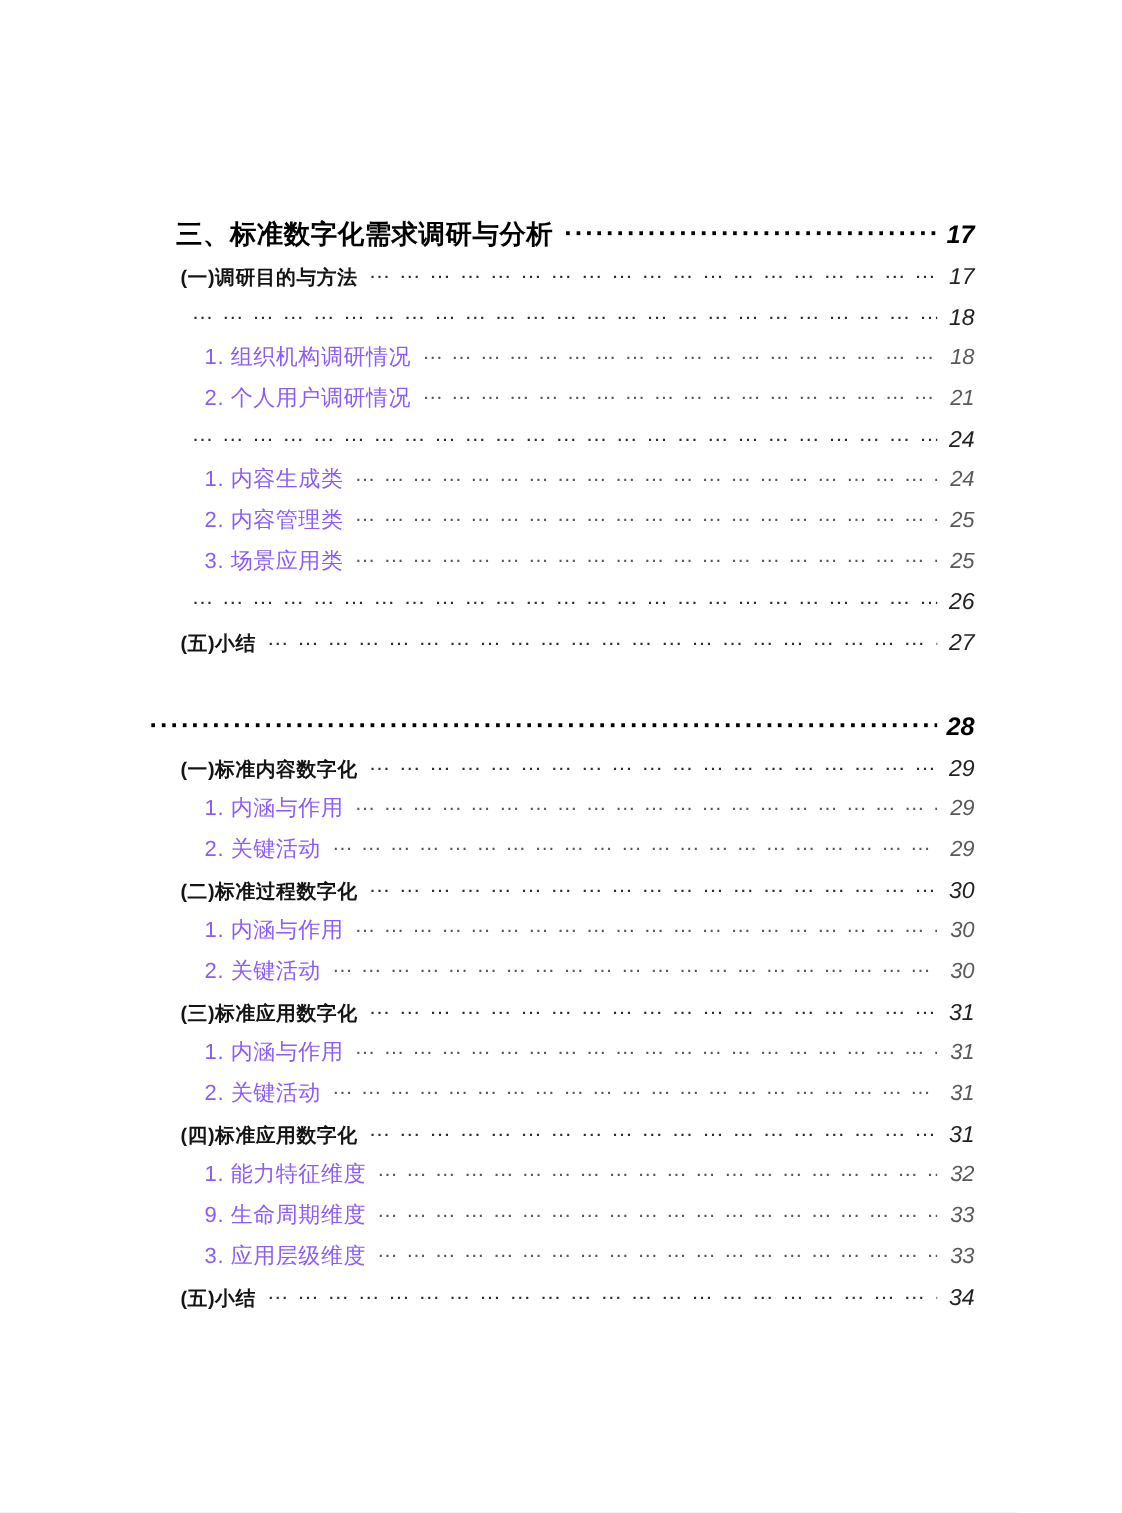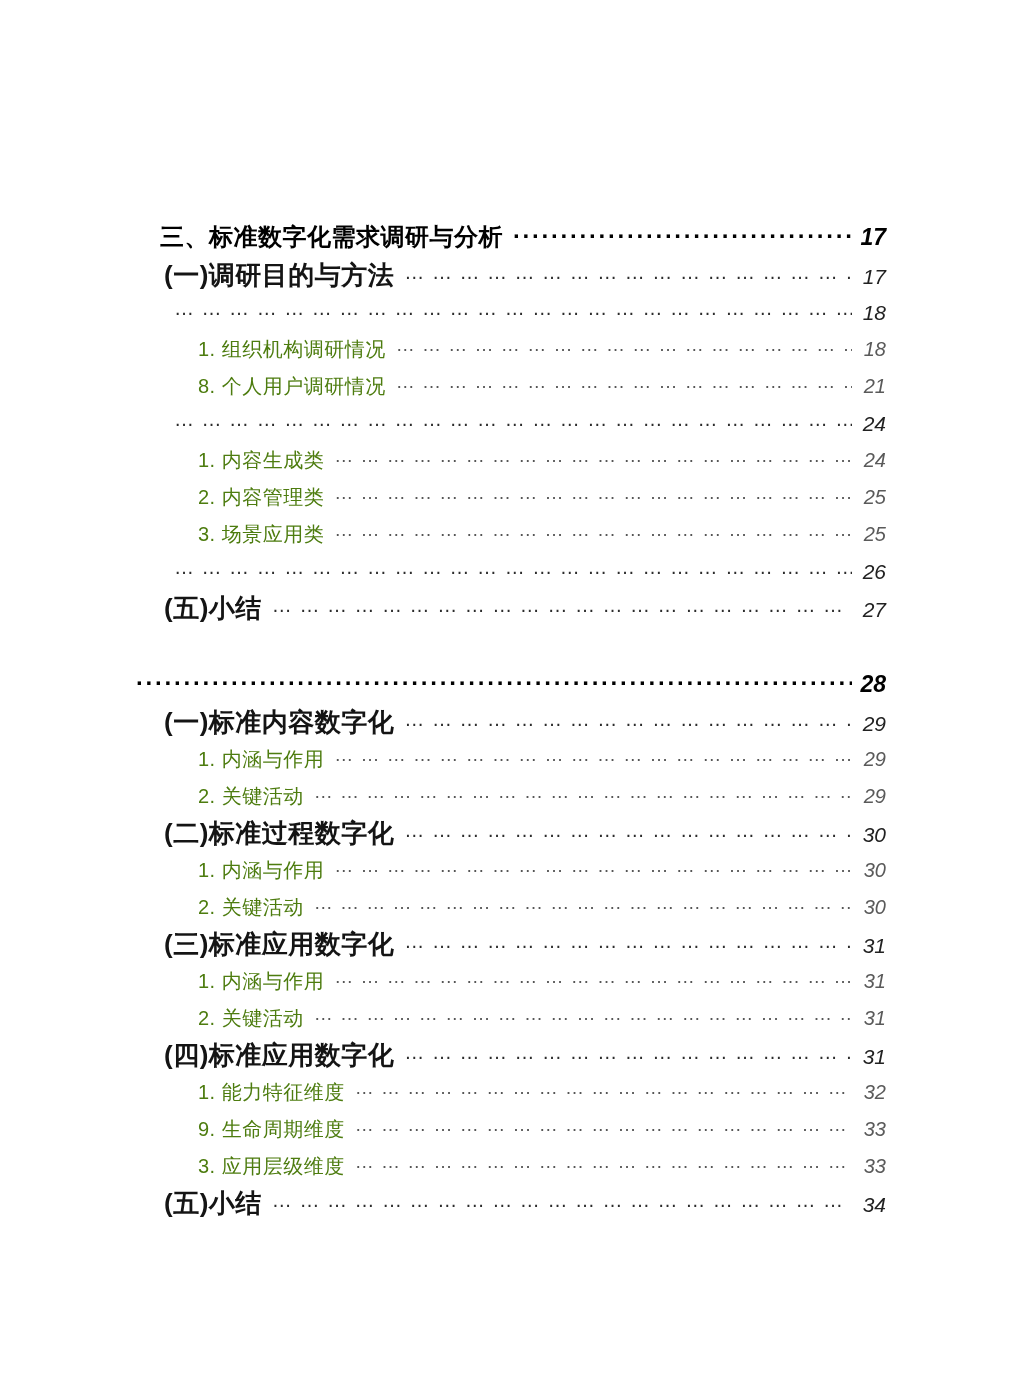--- a/index.html
+++ b/index.html
@@ -22,38 +22,38 @@
 
   .row {
     display: flex;
     align-items: baseline;
     height: 37px;
     line-height: 37px;
     white-space: nowrap;
   }
 
   
-  .row.lvl1 { height: 40px; line-height: 40px; margin-top: 24px; }
+  .row.lvl1 { height: 40px; line-height: 40px; }
   .lvl1 .t  { font-size: 24px; font-weight: 700; color: #000; letter-spacing: 0.5px; }
   .lvl1 .pg { font-size: 23px; font-weight: 700; color: #000; }
   .lvl1 .leader {
     font-size: 24px; font-weight: 700; color: #000;
     letter-spacing: 1.5px;
     transform: translateY(-1px);
   }
   .row.indent { padding-left: 34px; }
 
   
-  .lvl2 .t  { font-size: 26px; font-weight: 600; color: #141414; letter-spacing: 0.5px; }
+  .lvl2 .t  { font-size: 18px; font-weight: 600; color: #141414; letter-spacing: 0.5px; }
   .lvl2 .pg { font-size: 21px; font-weight: 400; color: #222; }
   .lvl2 .leader { font-size: 20px; color: #2c2c2c; letter-spacing: 1px; transform: translateY(-5px); }
   .row.lvl2 { padding-left: 38px; }
 
   
-  .lvl3 .t  { font-size: 20px; font-weight: 400; color: #4d7c0f; letter-spacing: 0.5px; margin-left: 12px; }
+  .lvl3 .t  { font-size: 20px; font-weight: 400; color: #8b5cf6; letter-spacing: 0.5px; }
   .lvl3 .pg { font-size: 20px; font-weight: 400; color: #5a5a5a; }
   .lvl3 .leader { font-size: 19px; color: #565656; letter-spacing: 1px; transform: translateY(-5px); }
   .row.lvl3 { padding-left: 60px; }
 
   .t  { flex: 0 0 auto; }
   .leader {
     flex: 1 1 auto;
     overflow: hidden;
     padding: 0 6px 0 10px;
     min-width: 0;
@@ -85,21 +85,21 @@
       <div class="row lvl2">
         <span class="leader">… … … … … … … … … … … … … … … … … … … … … … … … … … … … … … … … … … … … … … … … … … … … … … … … … … … … … … … … … … … … … … … … … … … … … … … … … … … … … … … … … … … … … … … … … … </span>
         <span class="pg">18</span>
       </div>
       <div class="row lvl3">
         <span class="t">1. 组织机构调研情况</span>
         <span class="leader">… … … … … … … … … … … … … … … … … … … … … … … … … … … … … … … … … … … … … … … … … … … … … … … … … … … … … … … … … … … … … … … … … … … … … … … … … … … … … … … … … … … … … … … … … … </span>
         <span class="pg">18</span>
       </div>
       <div class="row lvl3">
-        <span class="t">8. 个人用户调研情况</span>
+        <span class="t">2. 个人用户调研情况</span>
         <span class="leader">… … … … … … … … … … … … … … … … … … … … … … … … … … … … … … … … … … … … … … … … … … … … … … … … … … … … … … … … … … … … … … … … … … … … … … … … … … … … … … … … … … … … … … … … … … </span>
         <span class="pg">21</span>
       </div>
       <div class="row lvl2">
         <span class="leader">… … … … … … … … … … … … … … … … … … … … … … … … … … … … … … … … … … … … … … … … … … … … … … … … … … … … … … … … … … … … … … … … … … … … … … … … … … … … … … … … … … … … … … … … … … </span>
         <span class="pg">24</span>
       </div>
       <div class="row lvl3">
         <span class="t">1. 内容生成类</span>
         <span class="leader">… … … … … … … … … … … … … … … … … … … … … … … … … … … … … … … … … … … … … … … … … … … … … … … … … … … … … … … … … … … … … … … … … … … … … … … … … … … … … … … … … … … … … … … … … … </span>

